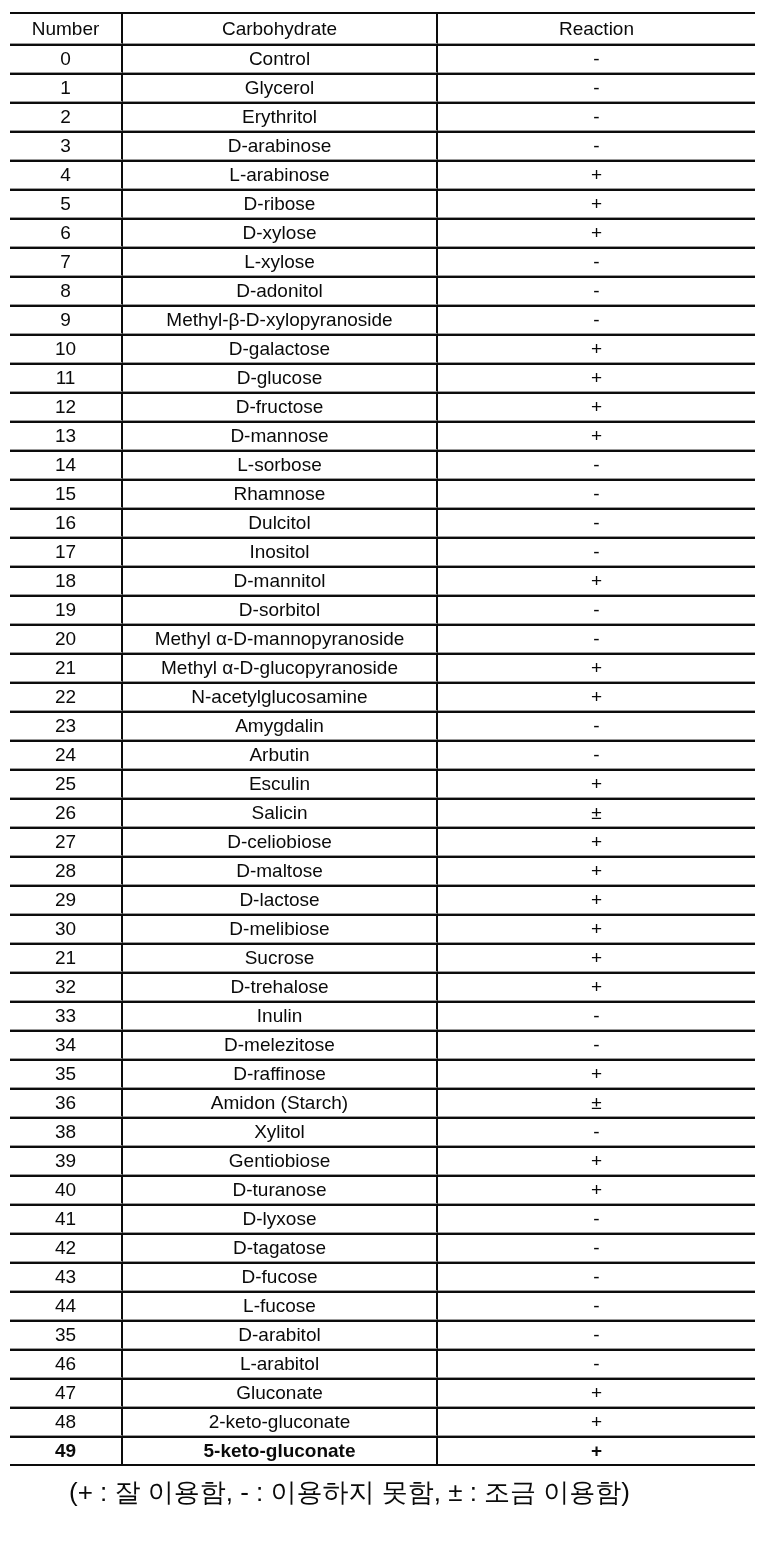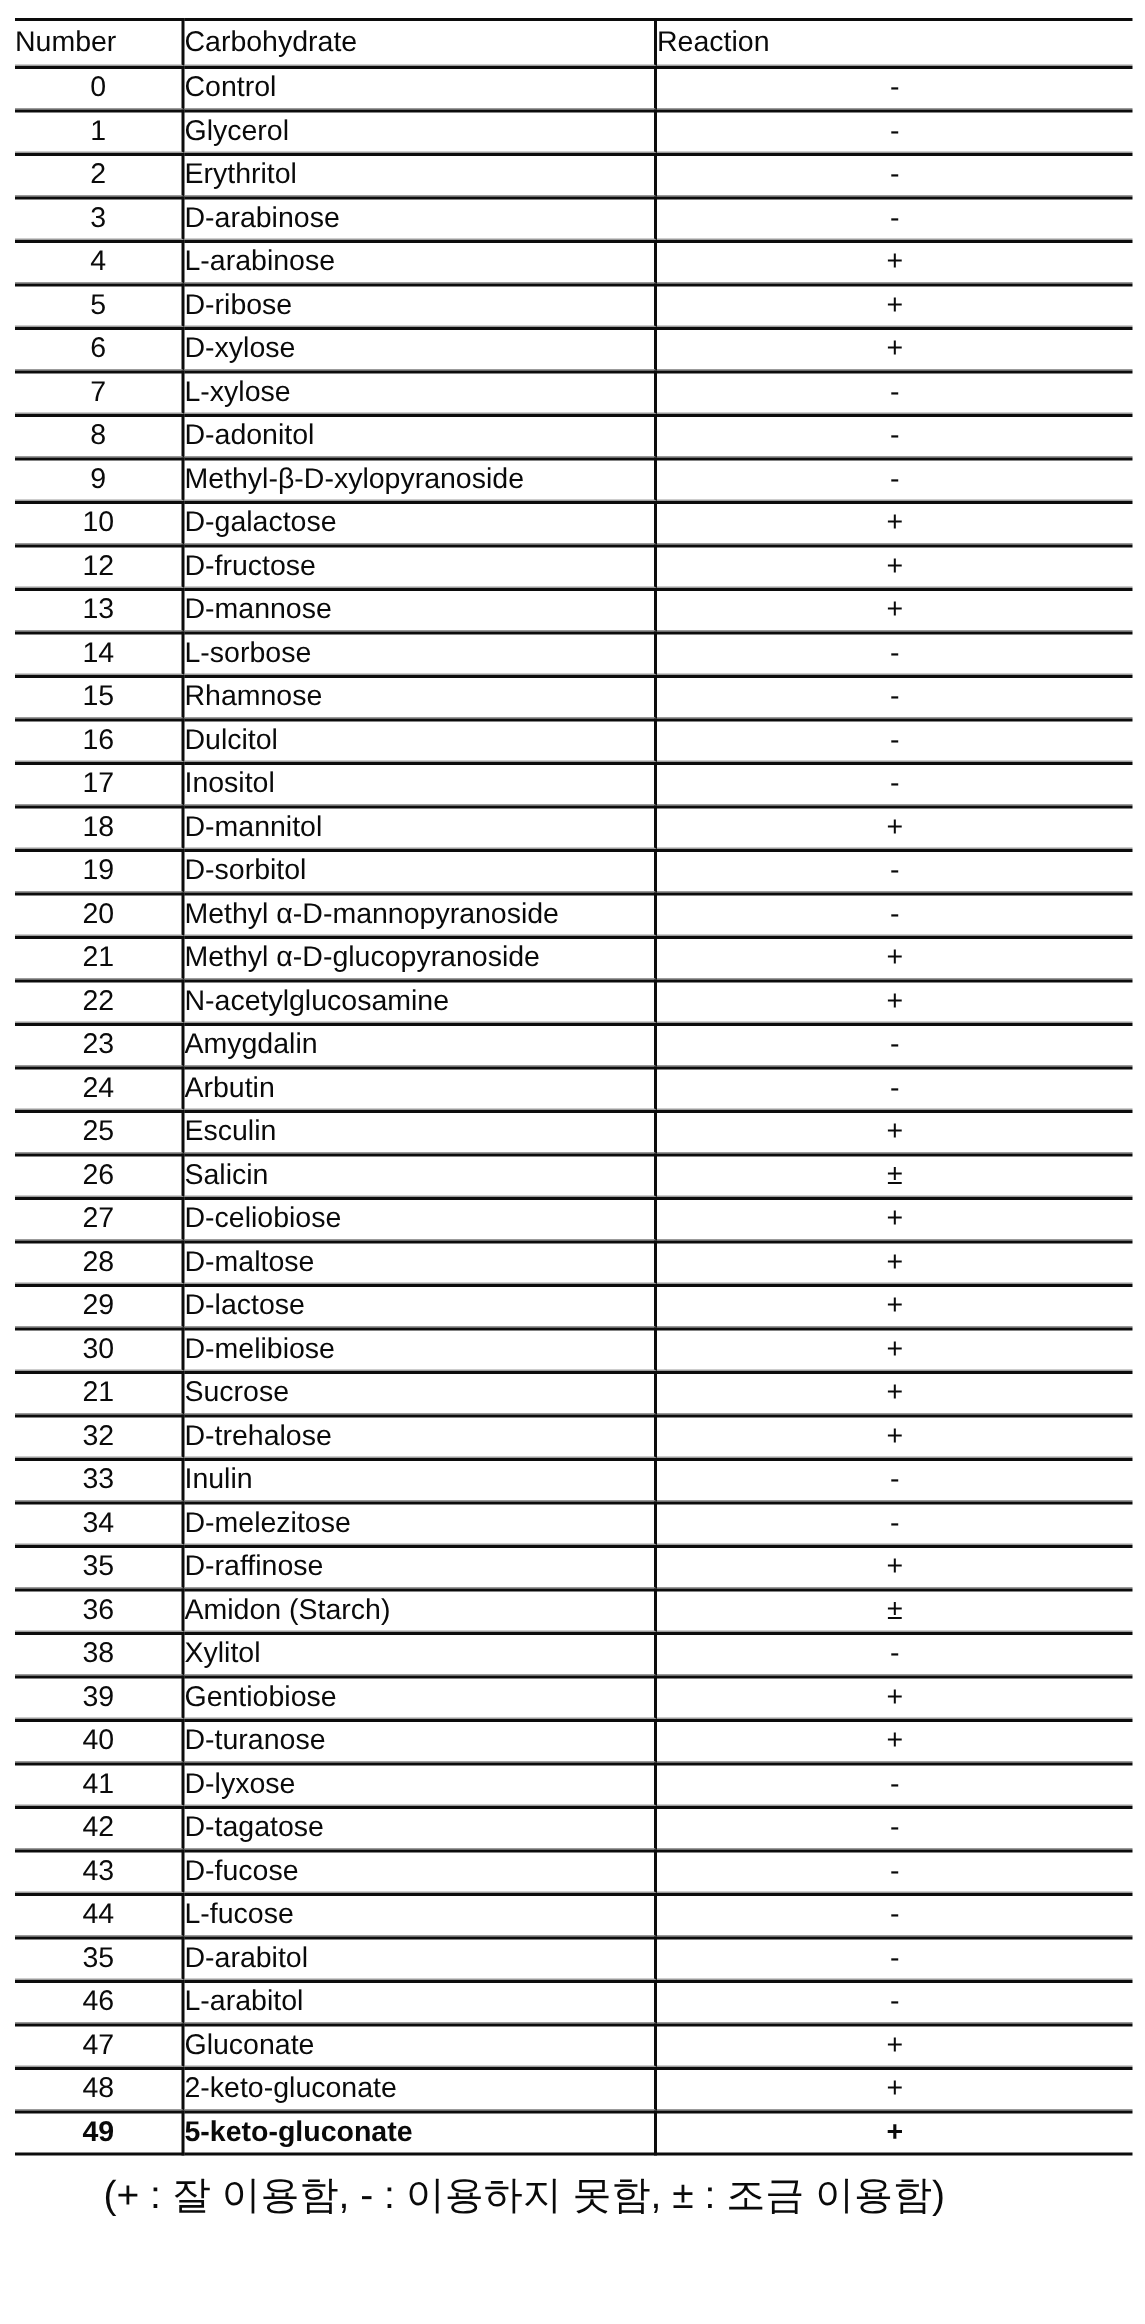--- a/index.html
+++ b/index.html
@@ -31,41 +31,41 @@
     font-size: 19px;
     font-weight: 400;
     white-space: nowrap;
     overflow: hidden;
     border-top: 2px solid #0c0c0c;   
     border-bottom: 1px solid #9b9b9b; 
   }
   table.results th {
     height: 32px;
     line-height: 29px;
-    text-align: left;
+    text-align: center;
   }
   table.results td {
     height: 29px;
     line-height: 26px;
     vertical-align: middle;
   }
   
   table.results th:nth-child(1),
   table.results td:nth-child(1),
   table.results th:nth-child(2),
   table.results td:nth-child(2) {
     border-right: 2px solid #0c0c0c;
   }
   table.results tbody tr:last-child td {
     border-bottom: 2px solid #0c0c0c;
     height: 30px;
     font-weight: bold;
   }
   td.col-number   { text-align: center; }
-  td.col-carb     { text-align: left; padding-left: 3px; }
+  td.col-carb     { text-align: center; padding-left: 3px; }
   td.col-reaction { text-align: center; font-size: 18px; }
   .legend {
     width: 699px;
     text-align: center;
     font-size: 26px;
     margin-top: 9px;
     letter-spacing: 0px;
     color: #0a0a0a;
   }
 </style>
@@ -137,20 +137,25 @@
           <td class="col-number">9</td>
           <td class="col-carb">Methyl-β-D-xylopyranoside</td>
           <td class="col-reaction">-</td>
         </tr>
         <tr>
           <td class="col-number">10</td>
           <td class="col-carb">D-galactose</td>
           <td class="col-reaction">+</td>
         </tr>
         <tr>
+          <td class="col-number">11</td>
+          <td class="col-carb">D-glucose</td>
+          <td class="col-reaction">+</td>
+        </tr>
+        <tr>
           <td class="col-number">12</td>
           <td class="col-carb">D-fructose</td>
           <td class="col-reaction">+</td>
         </tr>
         <tr>
           <td class="col-number">13</td>
           <td class="col-carb">D-mannose</td>
           <td class="col-reaction">+</td>
         </tr>
         <tr>

